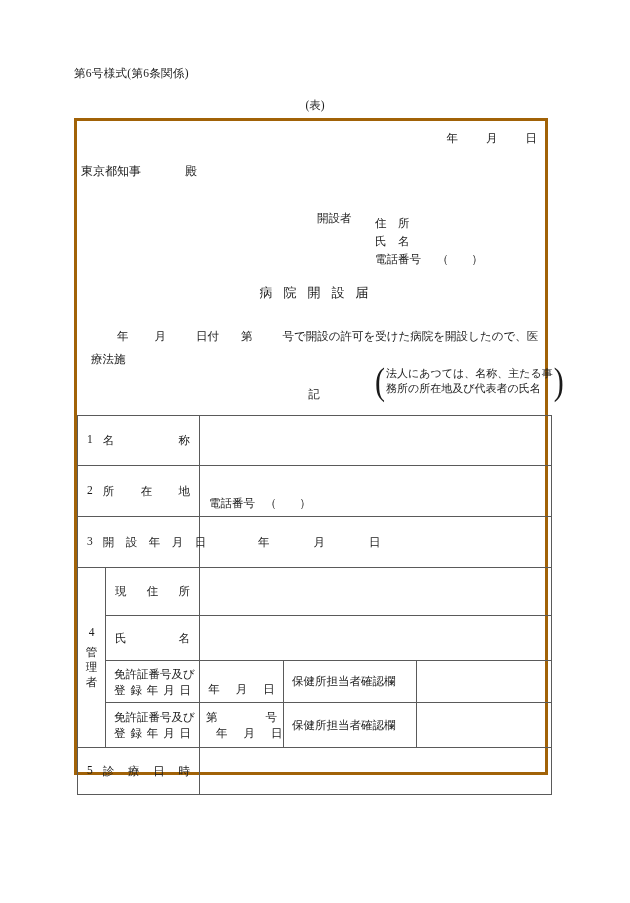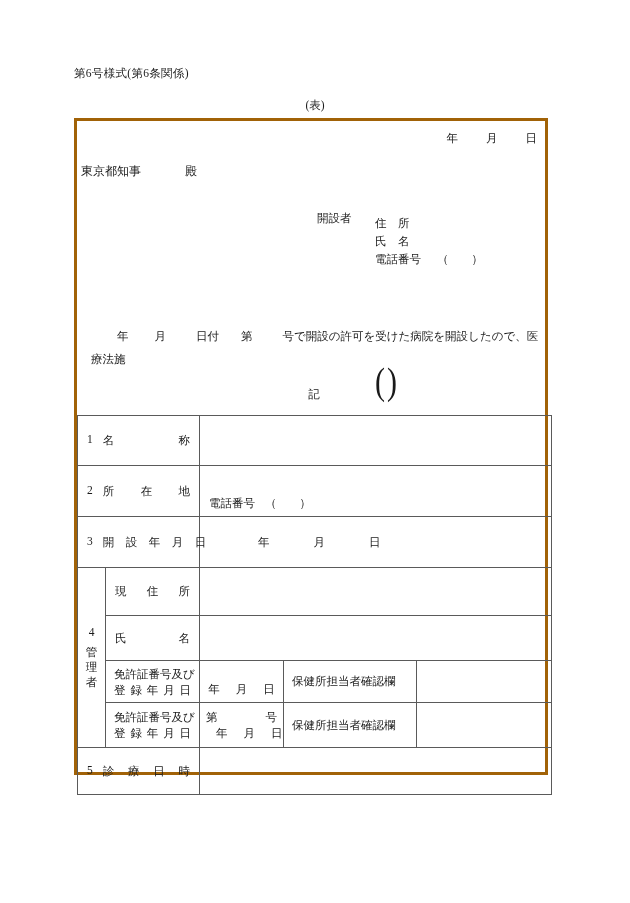--- a/index.html
+++ b/index.html
@@ -279,24 +279,27 @@
           </div>
           <div class="f-row">
             <span>電話番号</span><span class="s"></span><span class="s"></span><span>（　　）</span>
           </div>
         </div>
       </div>
 
       <div class="note-paren">
         <span class="paren">(</span>
         <span class="note-lines">
+          <div>法人にあつては、名称、主たる事</div>
+          <div>務所の所在地及び代表者の氏名</div>
         </span>
         <span class="paren">)</span>
       </div>
 
+      <div class="doc-title">病院開設届</div>
 
       <div class="body-para">
         <span class="indent"></span><span>年</span><span class="s1"></span><span>月</span><span class="s2"></span><span>日付</span><span class="s3"></span><span>第</span><span class="s2"></span><span>号で開設の許可を受けた病院を開設したので、医療法施</span><br>
       </div>
 
       <div class="ki-mark">記</div>
     </div>
 
     <table class="tbl">
       <colgroup>

